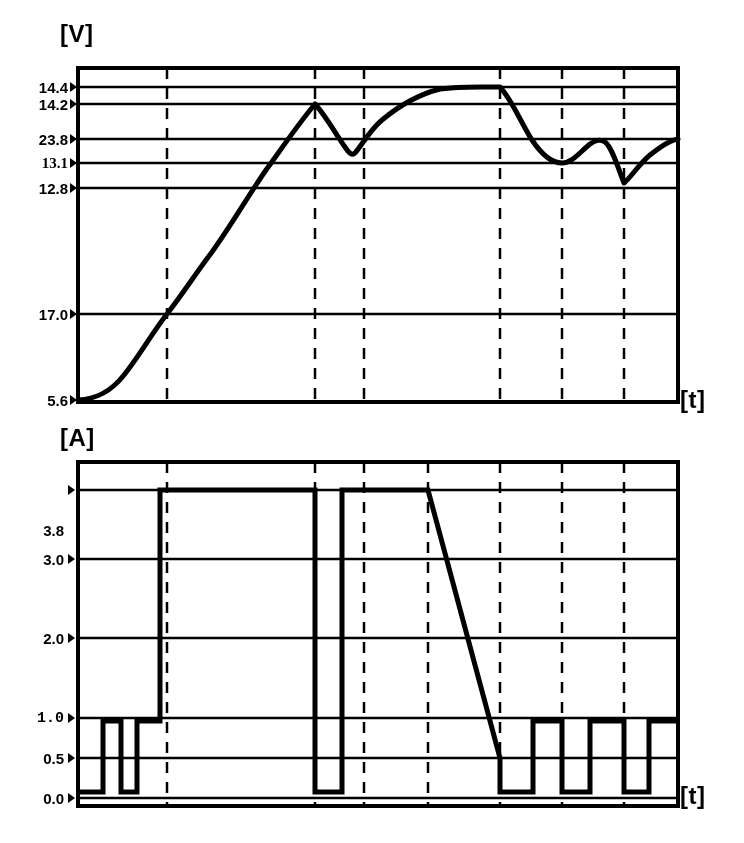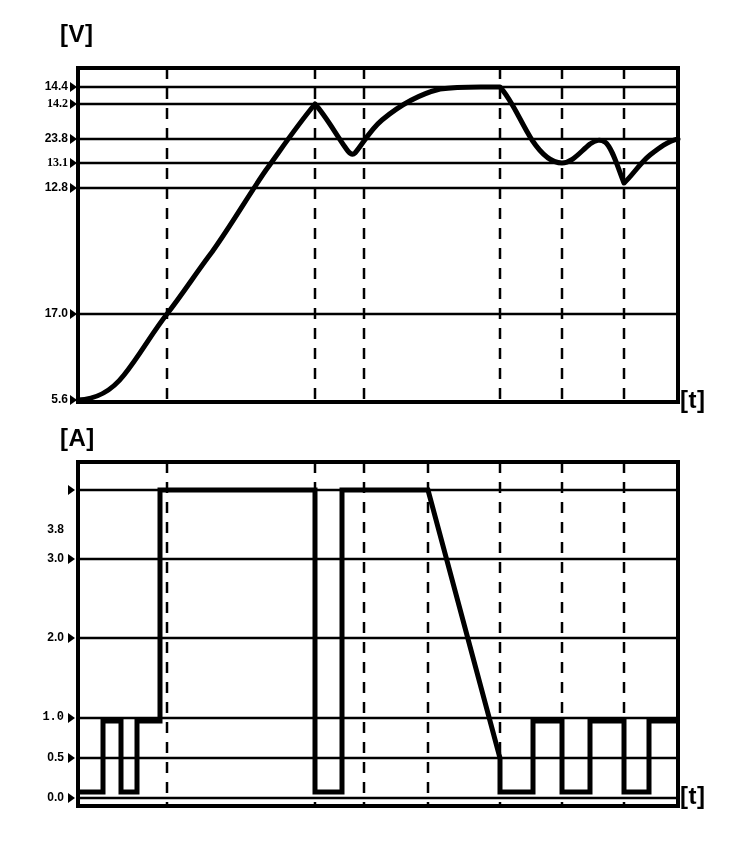--- a/index.html
+++ b/index.html
@@ -28,21 +28,21 @@
     font-weight: 700;
     letter-spacing: 0.5px;
   }
   .axis-label.v { left: 60px; top: 20px; }
   .axis-label.a { left: 60px; top: 424px; }
   .axis-label.t1 { left: 680px; top: 386px; }
   .axis-label.t2 { left: 680px; top: 782px; }
 
   .tick-label {
     position: absolute;
-    font-size: 12px;
+    font-size: 15px;
     font-weight: 700;
     text-align: right;
     white-space: nowrap;
   }
   .tick-arrow {
     position: absolute;
     width: 0;
     height: 0;
     border-left: 7px solid #000;
     border-top: 5px solid transparent;
@@ -59,21 +59,21 @@
 <body>
 
 <div class="figure">
 
   <span class="axis-label v">[V]</span>
   <span class="axis-label t1">[t]</span>
 
   <span class="tick-label" style="left:24px; top:79px; width:44px;">14.4</span>
   <span class="tick-arrow" style="left:70px; top:82px;"></span>
 
-  <span class="tick-label" style="left:24px; top:96px; width:44px;font-family:Liberation Serif, serif;">14.2</span>
+  <span class="tick-label" style="left:24px; top:96px; width:44px;">14.2</span>
   <span class="tick-arrow" style="left:70px; top:99px;"></span>
 
   <span class="tick-label" style="left:24px; top:131px; width:44px;">23.8</span>
   <span class="tick-arrow" style="left:70px; top:134px;"></span>
 
   <span class="tick-label" style="left:24px; top:155px; width:44px;font-family:Liberation Serif, serif;">13.1</span>
   <span class="tick-arrow" style="left:70px; top:158px;"></span>
 
   <span class="tick-label" style="left:24px; top:180px; width:44px;">12.8</span>
   <span class="tick-arrow" style="left:70px; top:183px;"></span>

